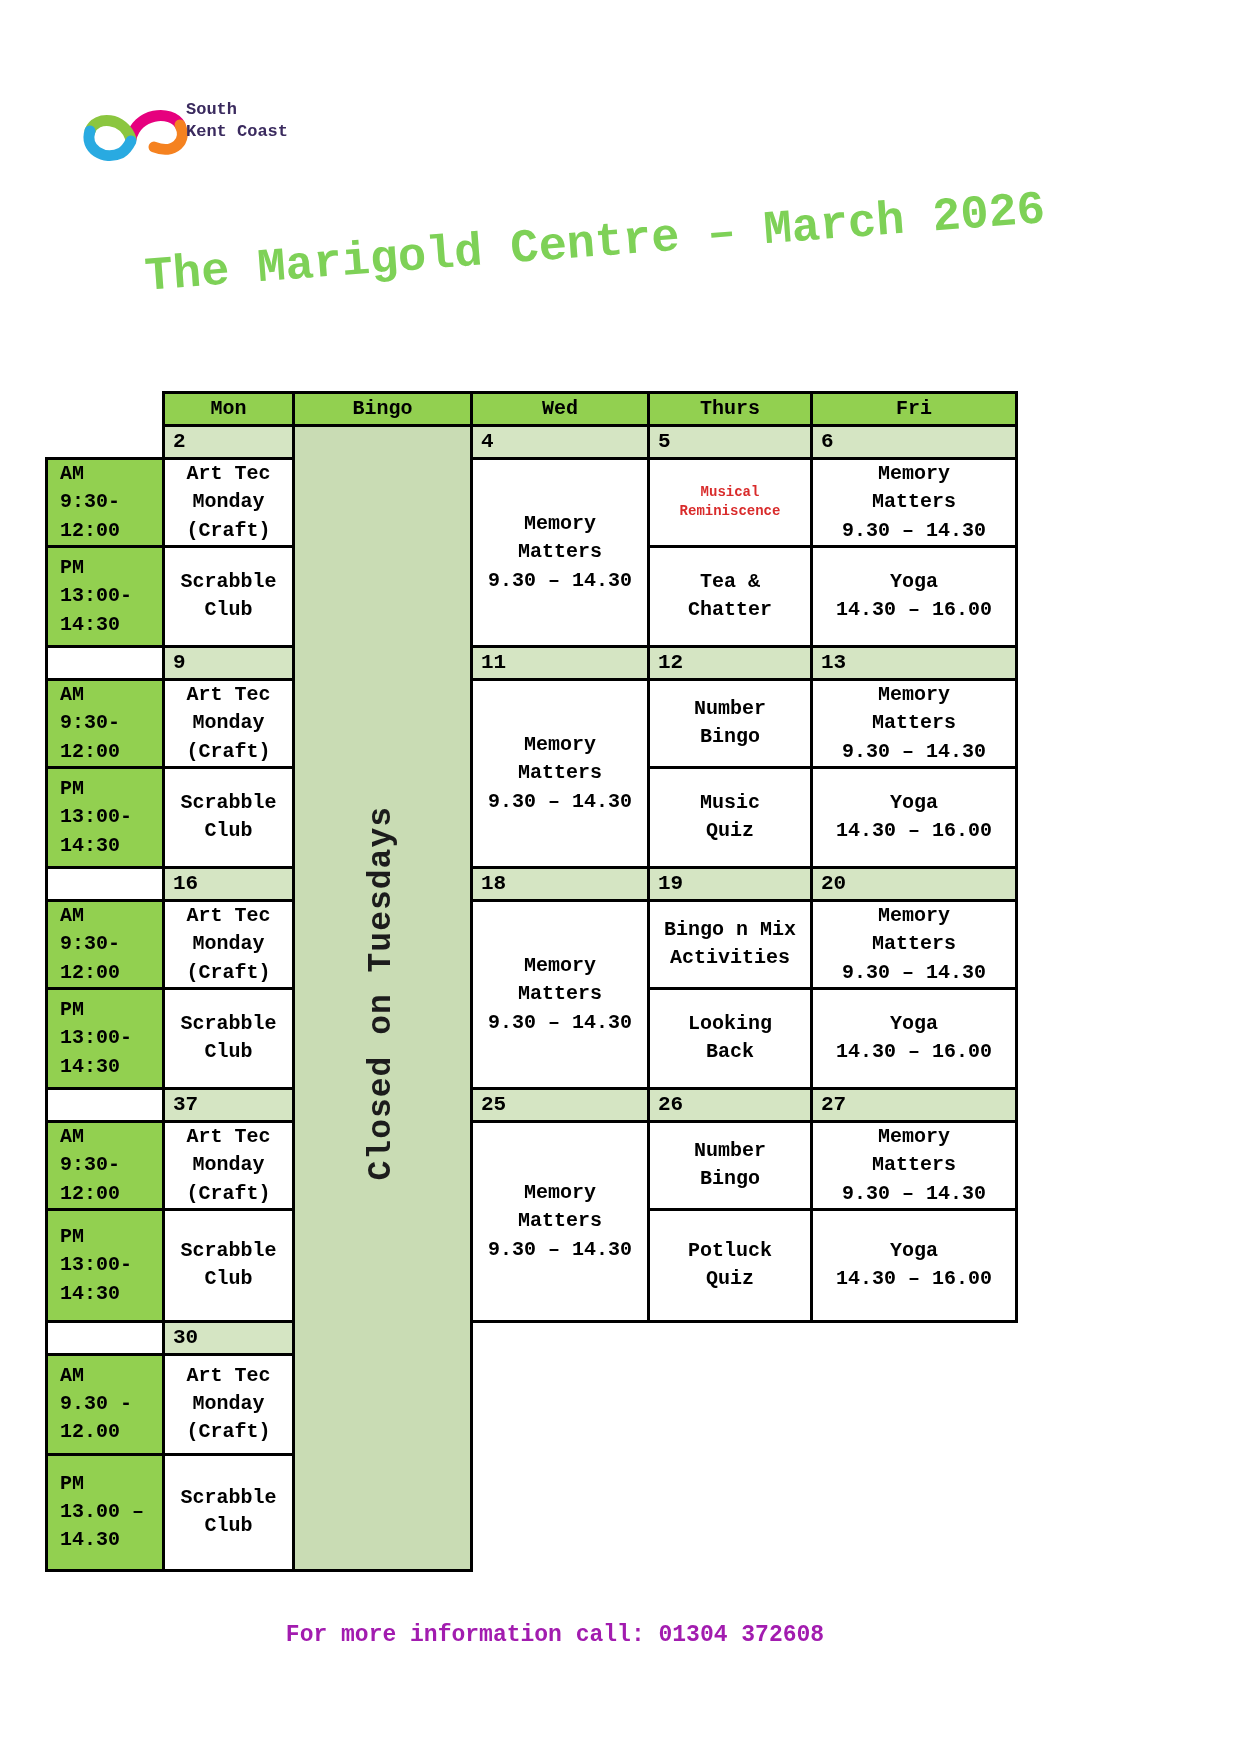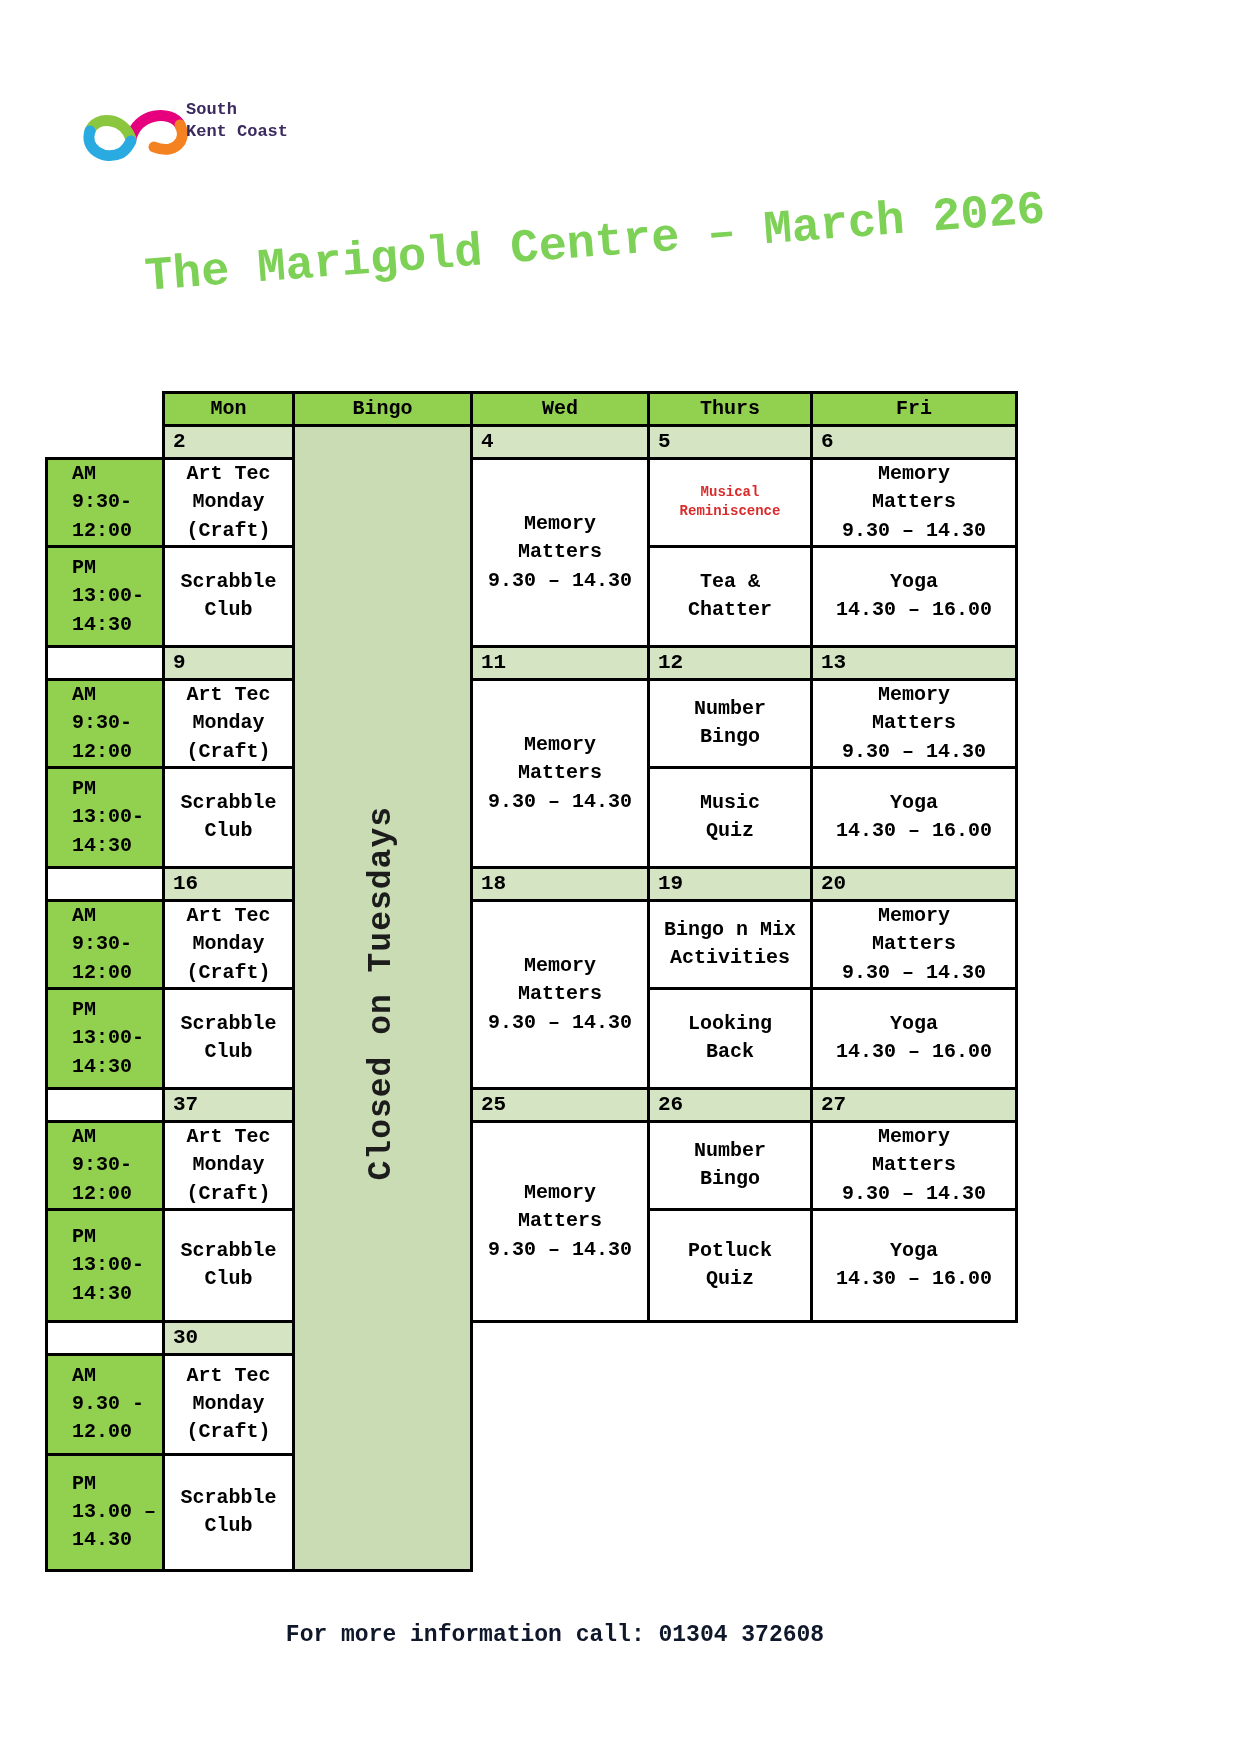--- a/index.html
+++ b/index.html
@@ -31,35 +31,35 @@
     position:absolute;left:45px;top:367px;width:970px;
     border-collapse:collapse;table-layout:fixed;
   }
   #sched td{
     font-weight:bold;font-size:20px;line-height:1.42;color:#000;
     white-space:pre-line;vertical-align:middle;padding:0;
     overflow:hidden;
   }
   #sched td.h{background:var(--header-green,#92d050);text-align:center;border:3px solid #000;}
   #sched td.d{background:var(--date-green,#d5e5c3);text-align:left;padding-left:8px;border:3px solid #000;font-size:21px;}
-  #sched td.lbl{background:var(--header-green,#92d050);text-align:left;padding-left:24px;border:3px solid #000;}
+  #sched td.lbl{background:var(--header-green,#92d050);text-align:left;padding-left:12px;border:3px solid #000;}
   #sched td.act{background:#ffffff;text-align:center;border:3px solid #000;}
   #sched td.blank{background:#ffffff;border:3px solid #000;}
   #sched td.ghost{background:transparent;border:none;}
   #sched td.tues{background:var(--strip-green,#c9dcb4);border:3px solid #000;text-align:center;}
   #sched td.tues span{
     display:inline-block;writing-mode:vertical-rl;transform:rotate(180deg);
     font-weight:bold;font-size:33px;letter-spacing:1px;color:#1c1c1c;white-space:nowrap;
   }
   #sched td.red{color:var(--red-text,#d92b2b);font-size:14px;}
 
   
   #footer{
     position:absolute;left:0;top:1598px;width:1110px;text-align:center;
-    font-weight:bold;font-size:23px;color:#0f172a;
+    font-weight:bold;font-size:23px;color:#a21caf;
   }
 </style>
 </head>
 <body>
 
 <div id="page">
 
   <div id="logo">
     <svg class="ribbon" width="135" height="85" viewBox="0 0 135 85">
       <path d="M57,40 C62,14 97,10 106,26" fill="none" stroke="#e6007e" stroke-width="11" stroke-linecap="round"></path>

